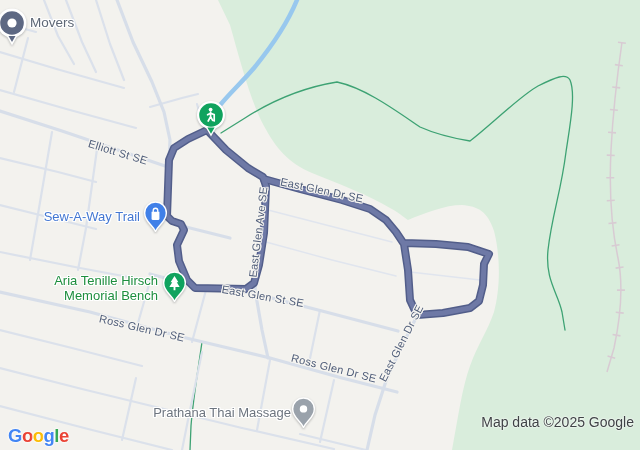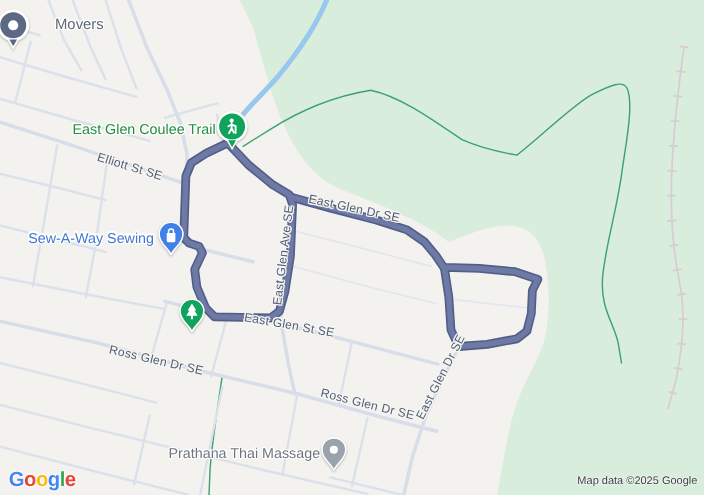--- a/index.html
+++ b/index.html
@@ -30,21 +30,21 @@
   .poi-right{text-align:right;}
   .poi span{display:block;}
   .pin{position:absolute;z-index:4;cursor:pointer;filter:drop-shadow(0 1px 1px rgba(60,64,67,.35));}
   .logo{
     position:absolute;left:8px;bottom:3px;z-index:5;font-size:18.5px;font-weight:bold;
     letter-spacing:-.5px;cursor:pointer;
     text-shadow:0 0 2px #fff,0 0 2px #fff,0 0 3px #fff;
     text-align:right;
   }
   .copyright{
-    position:absolute;right:6px;bottom:7px;z-index:5;font-size:10px;color:var(--copyright);
+    position:absolute;right:6px;bottom:20px;z-index:5;font-size:14px;color:var(--copyright);
     text-shadow:0 0 2px #fff,0 0 2px #fff;
   }
   .road{fill:none;stroke:var(--road);stroke-width:3.2;stroke-linecap:round;stroke-linejoin:round;}
   .road-minor{fill:none;stroke:var(--road-minor);stroke-width:2.2;stroke-linecap:round;stroke-linejoin:round;}
   .road-thin{fill:none;stroke:var(--road-thin);stroke-width:1.4;stroke-linecap:round;}
   .park{fill:var(--park);stroke:none;}
   .creek{fill:none;stroke:var(--creek);stroke-width:4.5;stroke-linecap:round;}
   .trail-line{fill:none;stroke:var(--trail);stroke-width:1.3;stroke-linecap:round;}
   .railway{fill:none;stroke:var(--railway);stroke-width:1.5;}
   .railway-ticks{fill:none;stroke:var(--railway);stroke-width:8;stroke-dasharray:1.6 21;}
@@ -128,28 +128,29 @@
   </svg>
 
   <div class="street" style="left:118px;top:152px;--rot:17deg"><span>Elliott St SE</span></div>
   <div class="street" style="left:322px;top:190px;--rot:12deg"><span>East Glen Dr SE</span></div>
   <div class="street" style="left:258px;top:232px;--rot:-83deg"><span>East Glen Ave SE</span></div>
   <div class="street" style="left:263px;top:296px;--rot:10deg"><span>East Glen St SE</span></div>
   <div class="street" style="left:142px;top:328px;--rot:13deg"><span>Ross Glen Dr SE</span></div>
   <div class="street" style="left:334px;top:368px;--rot:14deg"><span>Ross Glen Dr SE</span></div>
   <div class="street" style="left:401px;top:343px;--rot:-63deg"><span>East Glen Dr SE</span></div>
 
-  <div class="poi" style="left: 30px; top: 22px; font-size: 13.5px; color: rgb(94, 104, 118); margin-left: 20px;">
+  <div class="poi" style="left: 30px; top: 22px; font-size: 13.5px; color: rgb(94, 104, 118);">
       <span>Movers</span>
     </div>
-  <div class="poi poi-right" style="right: 444px; top: 117px; color: rgb(30, 142, 62);">
-      <span>East Glen Coulee Trail</span>
-    </div>
   <div class="poi poi-right" style="right: 500px; top: 216px; color: rgb(67, 119, 210);">
-    <span>Sew-A-Way Sewing</span>
+    <span>Sew-A-Way Trail</span>
+  </div>
+  <div class="poi poi-right" style="right: 482px; top: 288px; color: rgb(30, 142, 62);">
+    <span>Aria Tenille Hirsch</span>
+    <span>Memorial Bench</span>
   </div>
   <div class="poi poi-right" style="right: 349px; top: 412px; color: rgb(109, 117, 127);">
       <span>Prathana Thai Massage</span>
     </div>
 
   <div class="pin" style="left:-5px;top:6px">
     <svg width="34" height="44" viewBox="0 0 34 44">
       <path d="M11.5,29.5 L22.5,29.5 L17,39.5 Z" fill="#ffffff"></path>
       <circle cx="17" cy="17" r="14.5" fill="#ffffff"></circle>
       <path d="M13.5,30 L20.5,30 L17,36 Z" fill="var(--pin-slate)"></path>

